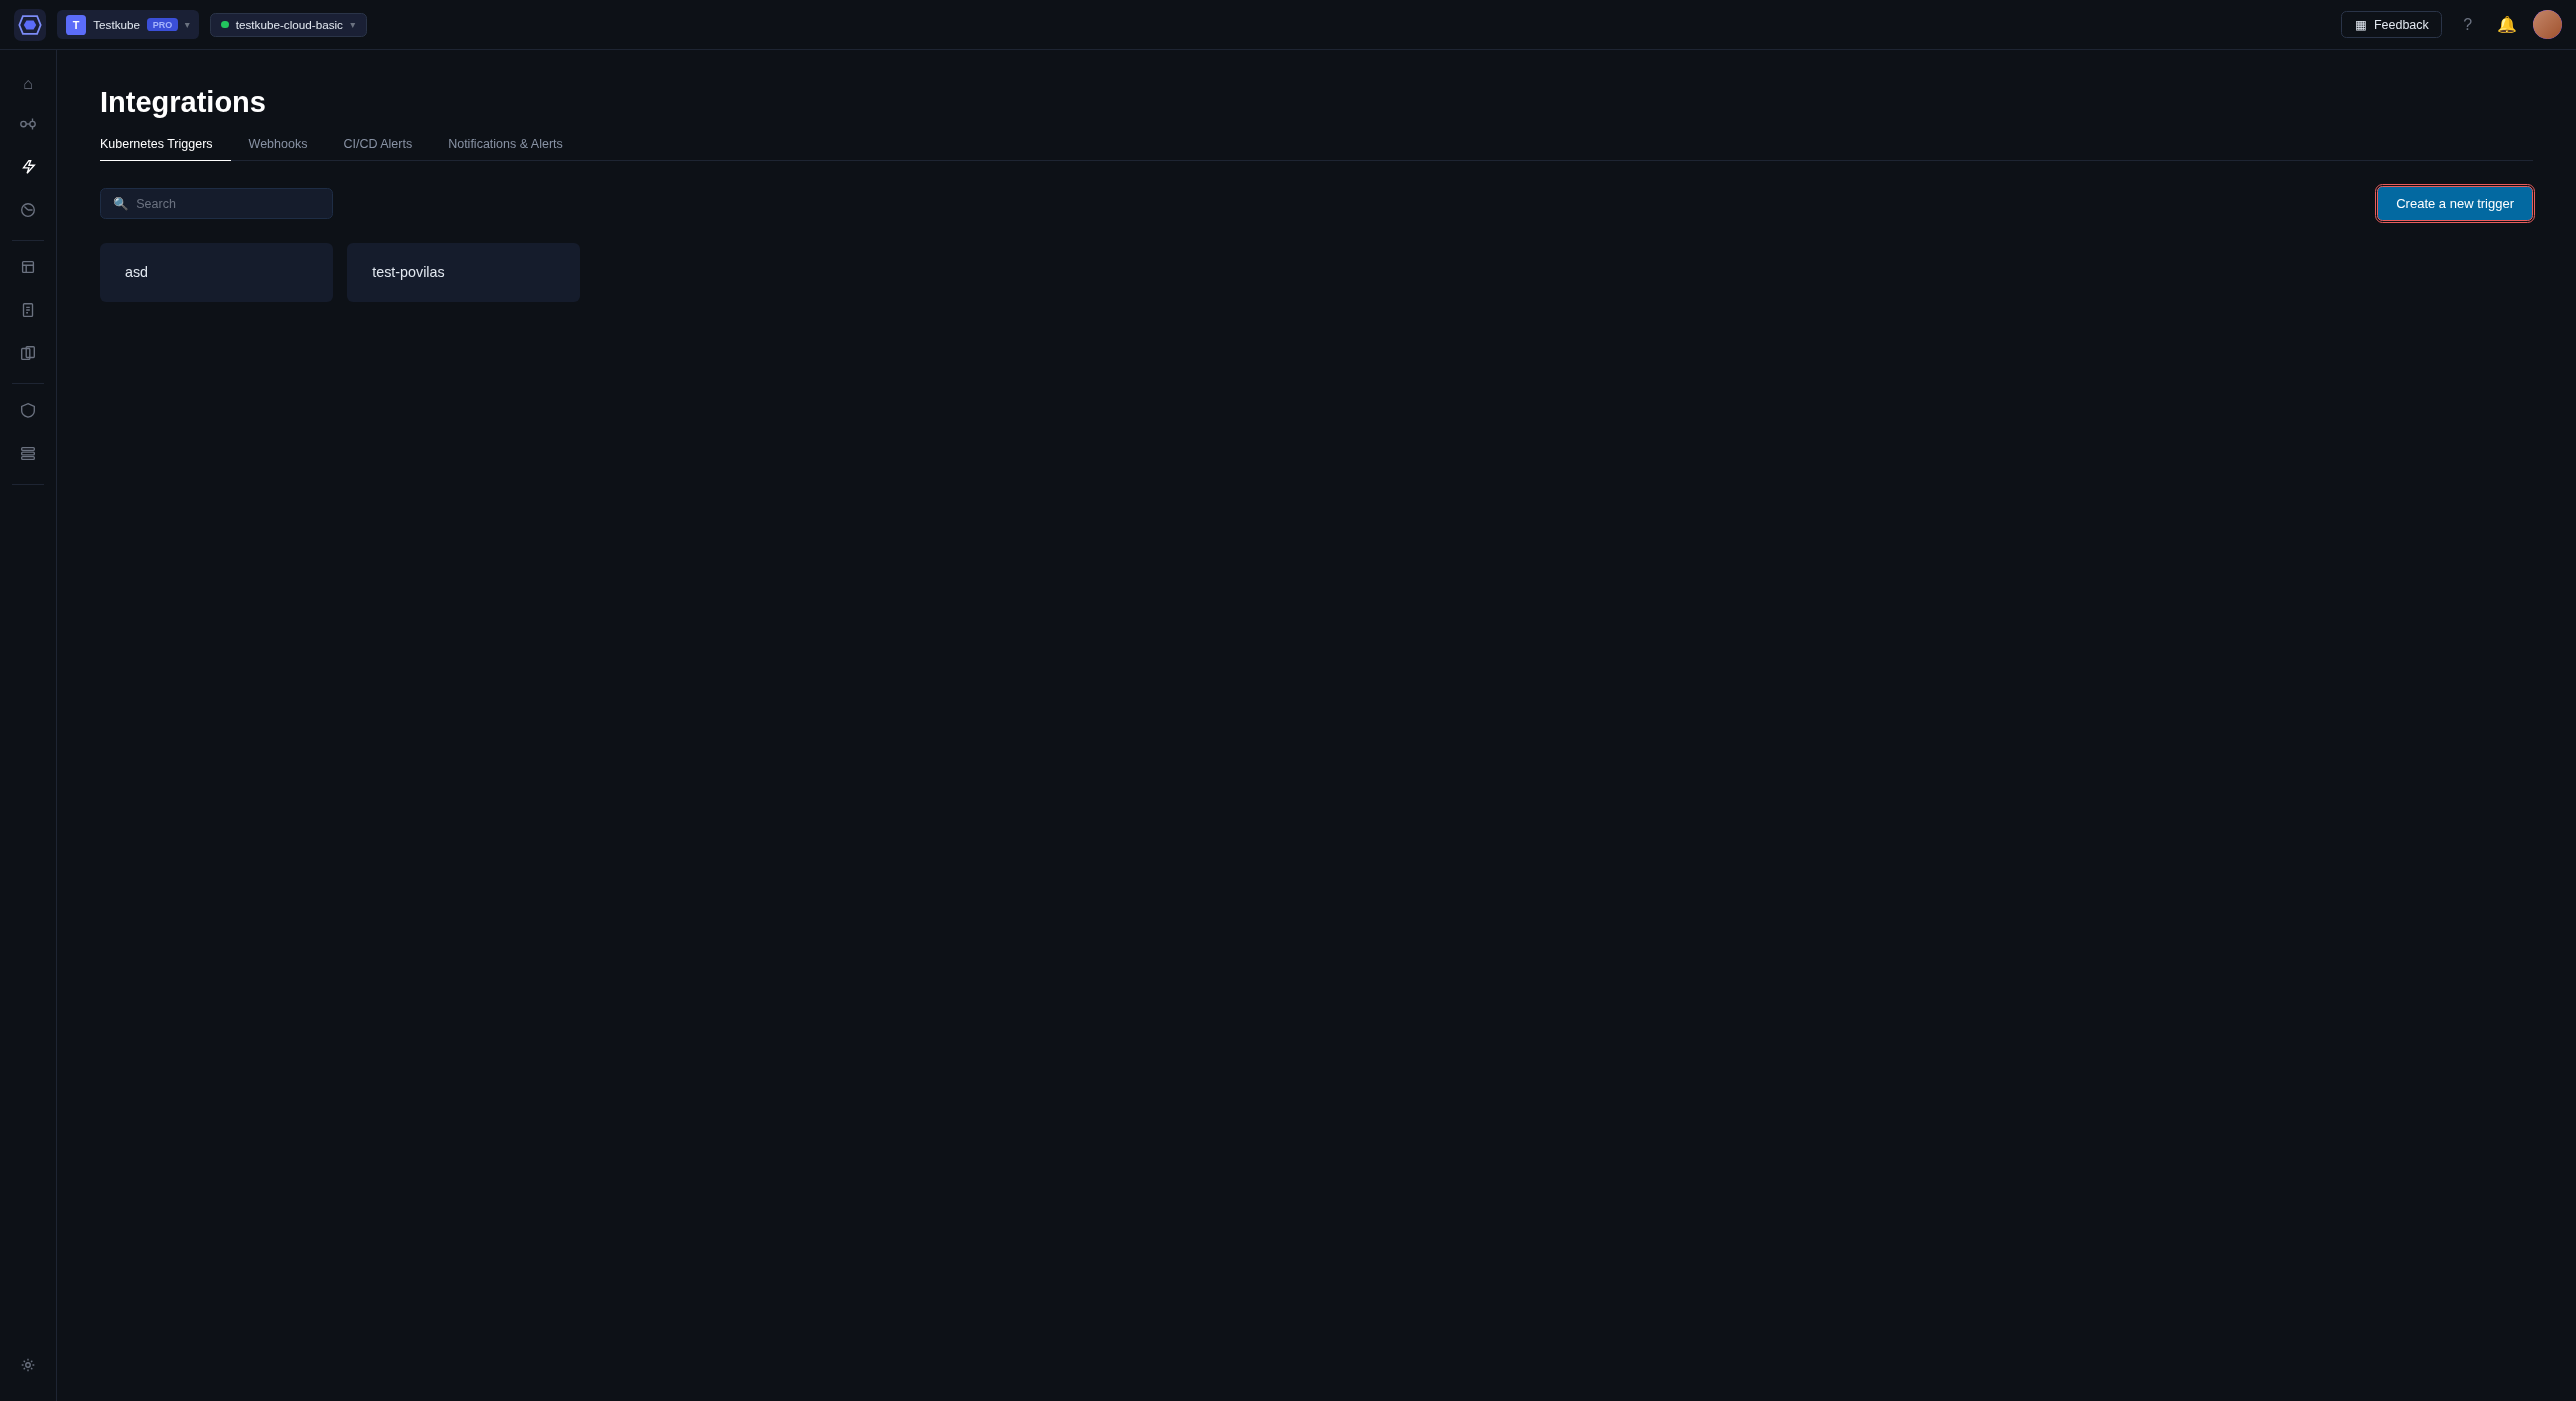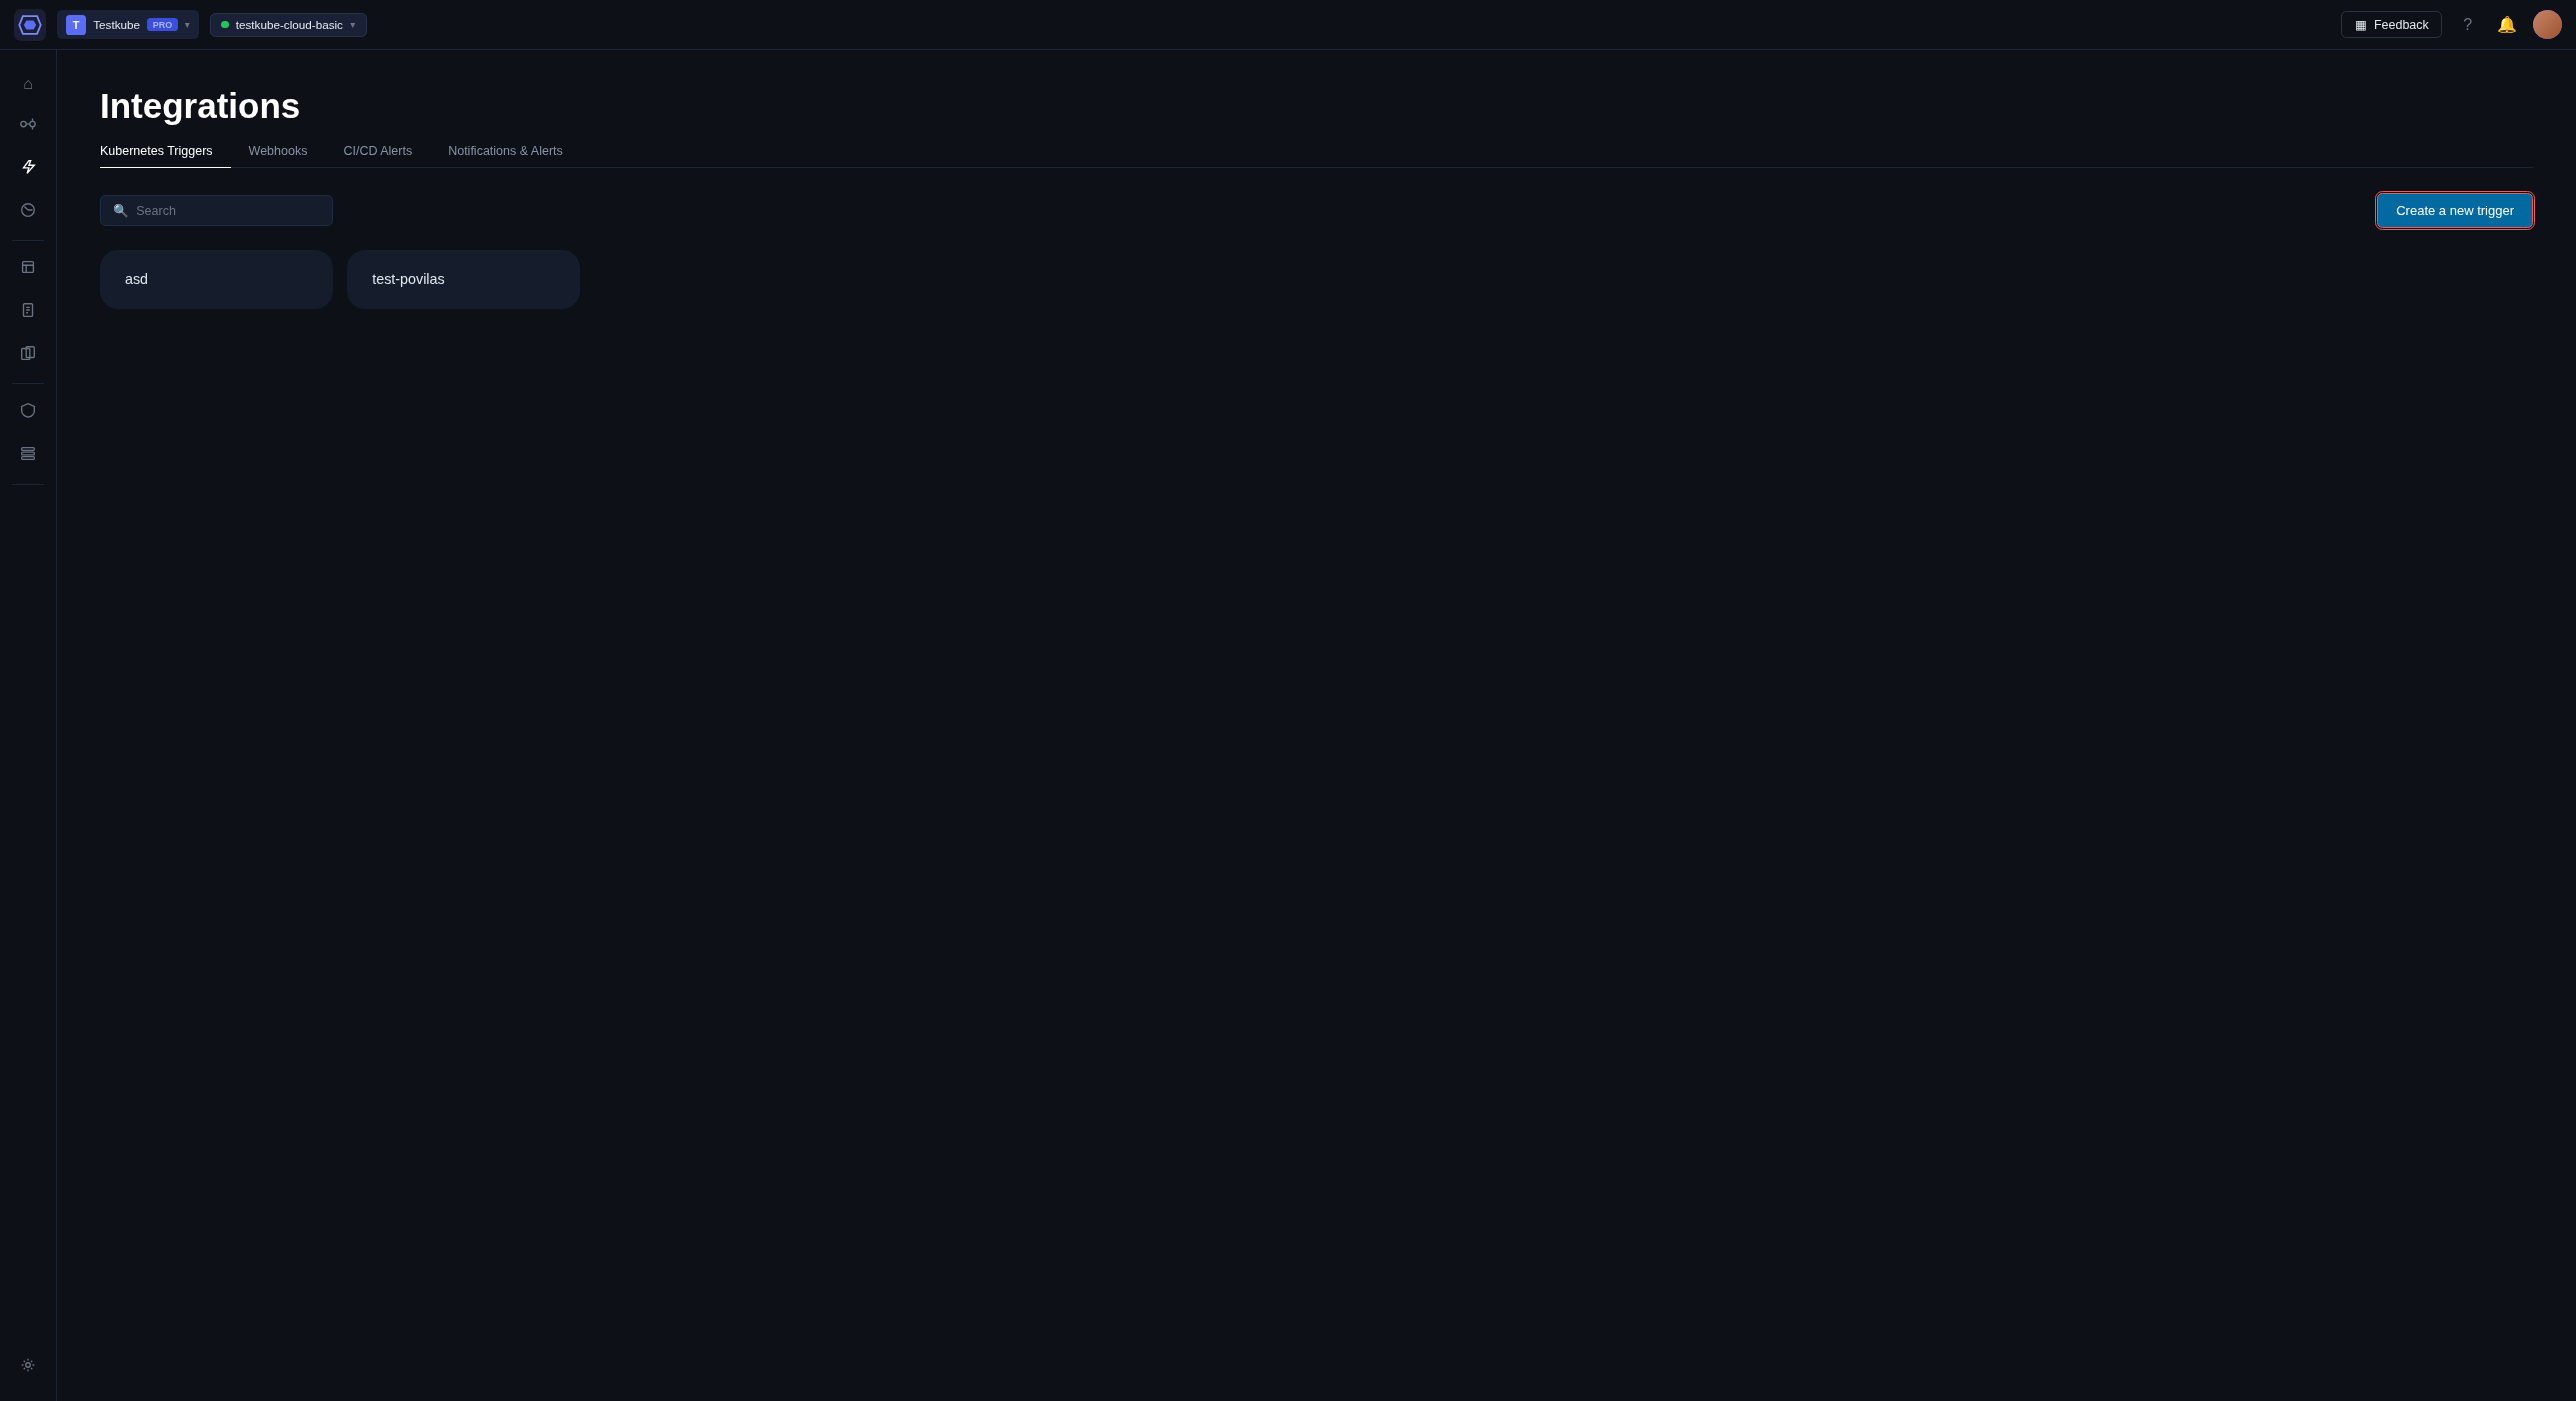--- a/index.html
+++ b/index.html
@@ -182,21 +182,21 @@
     }
 
     
     .main-content {
       flex: 1;
       padding: 36px 43px;
       overflow-y: auto;
     }
 
     .page-title {
-      font-size: 35px;
+      font-size: 29px;
       font-weight: 700;
       color: #ffffff;
       margin-bottom: 9px;
     }
     .page-subtitle {
       font-size: 12.5px;
       color: #8892a4;
       margin-bottom: 29px;
     }
     .page-subtitle a {
@@ -275,21 +275,21 @@
     }
 
     
     .triggers-grid {
       display: flex;
       flex-wrap: wrap;
       gap: 14.3px;
     }
     .trigger-card {
       background: #151c2c;
-      border-radius: 18px;
+      border-radius: 6px;
       padding: 21.5px 25px;
       min-width: 233px;
       flex: 0 0 auto;
       cursor: pointer;
       transition: background 0.2s;
     }
     .trigger-card-name {
       font-size: 14.3px;
       font-weight: 500;
       color: #e2e8f0;

